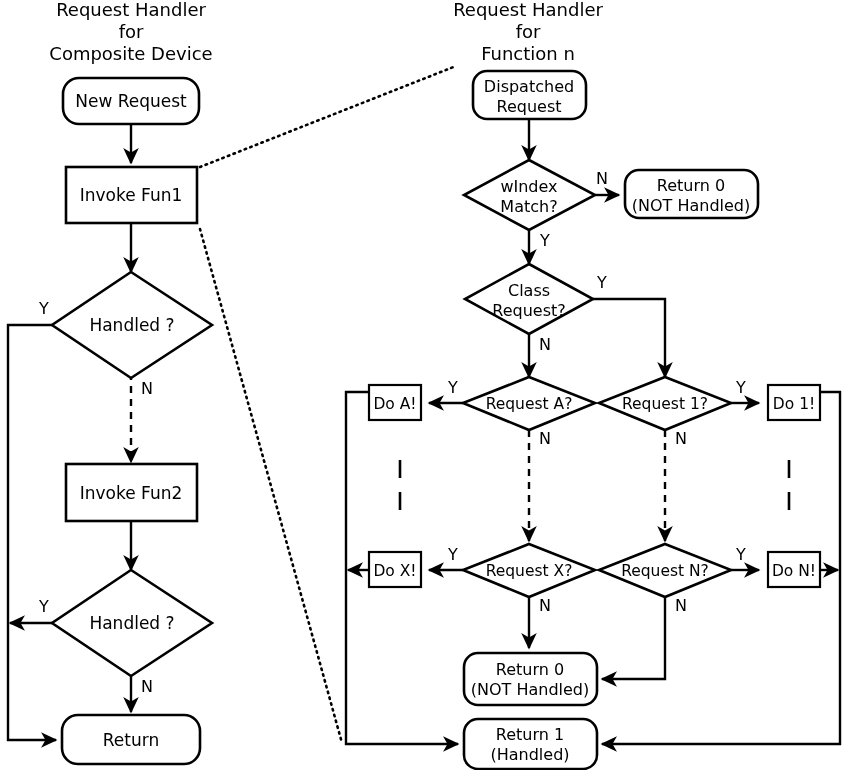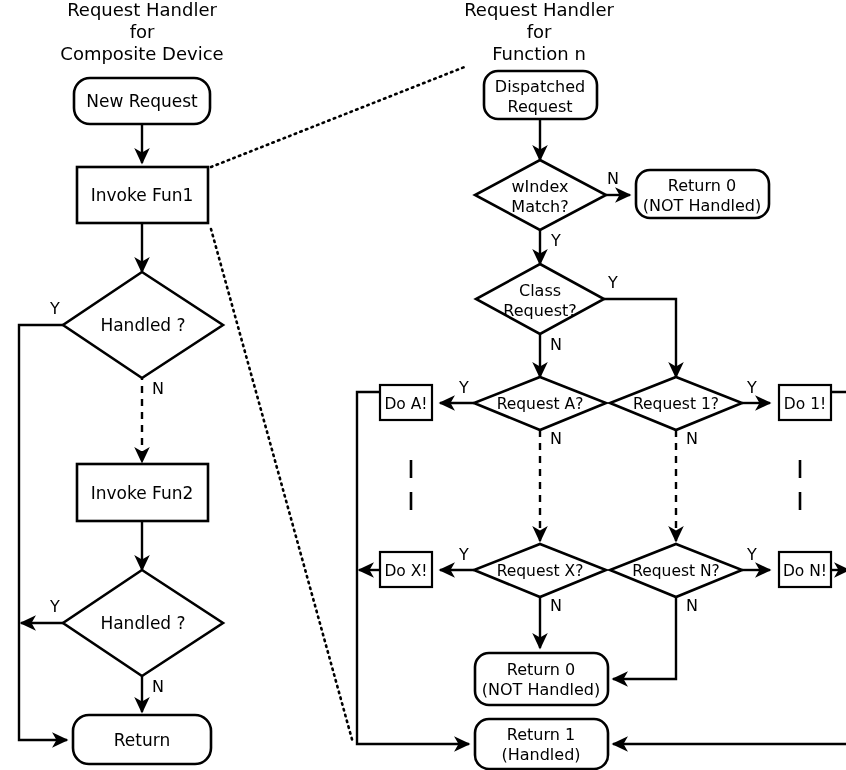--- a/index.html
+++ b/index.html
@@ -6,21 +6,20 @@
     margin: 0;
     padding: 0;
     background: #ffffff;
   }
   #canvas-wrap {
     position: relative;
     width: 727px;
     height: 770px;
     background: #ffffff;
     font-family: "DejaVu Sans", sans-serif;
-    padding-left: 11px;
   }
   svg.flow {
     display: block;
     width: 846px;
     height: 770px;
   }
   .node-shape {
     fill: #ffffff;
     stroke: #000000;
     stroke-width: 2.6;

